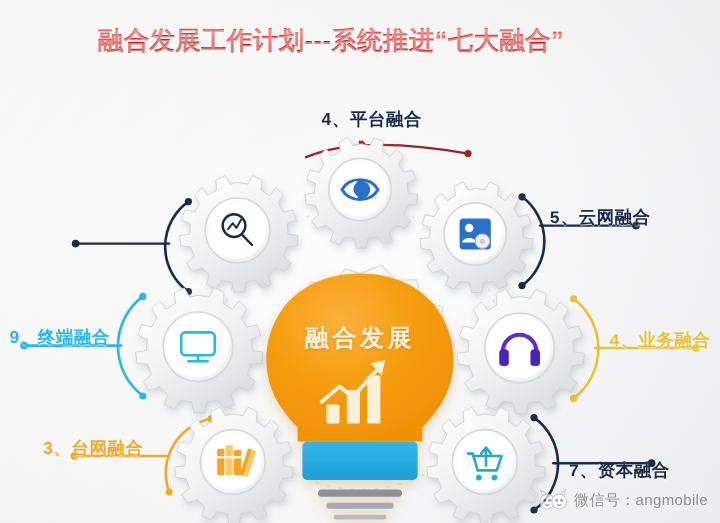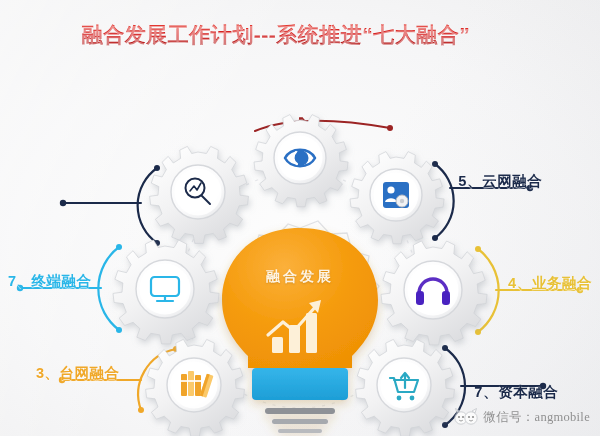--- a/index.html
+++ b/index.html
@@ -73,21 +73,21 @@
   .lab-right { text-align: left; font-family: Liberation Mono, monospace; }
 
   
   .bulb-txt {
     position: absolute;
     z-index: 22;
     left: 0;
     width: 600px;
     text-align: center;
     top: 268px;
-    font-size: 14px;
+    font-size: 20px;
     font-weight: bold;
     color: #fdf3e2;
     letter-spacing: 3px;
     text-shadow: 0 1px 2px rgba(150,90,0,0.35);
   }
 
   
   .watermark {
     position: absolute;
     right: 10px;
@@ -95,21 +95,21 @@
     display: flex;
     align-items: center;
     gap: 4px;
     z-index: 40;
     opacity: 0.72;
   }
   .watermark .wm-text {
     font-size: 12.5px;
     color: #6b6b6b;
     letter-spacing: 0.3px;
-    font-family: Liberation Serif, serif;
+    font-family: Liberation Sans, sans-serif;
   }
 </style>
 </head>
 <body>
 
 <div id="stage">
 
   <div class="title">融合发展工作计划---系统推进“七大融合”</div>
 
   <svg class="canvas" viewBox="0 0 600 436">
@@ -313,23 +313,24 @@
         <line x1="405" y1="388" x2="405" y2="374"></line>
         <path d="M401 378 L405 373 L409 378"></path>
       </g>
     </g>
   </svg>
 
   <div class="bulb-txt">融合发展</div>
 
   <div class="label lab-left" style="left:36px;  top:364px; color:#f0a829;">3、台网融合</div>
 
-  <div class="label lab-left" style="left:8px;   top:272px; color:#29b6e8;">7、终端融合</div>
-
-
+  <div class="label lab-left" style="left:8px;   top:272px; color:#29b6e8;">9、终端融合</div>
+
+
+  <div class="label" style="left:268px; top:90px;  color:#1b2a4a;">4、平台融合</div>
 
   <div class="label lab-right" style="left:458px; top:172px; color:#1b2a4a;">5、云网融合</div>
 
   <div class="label lab-right" style="left:508px; top:274px; color:#e8c136; left:auto; right:8px;">4、业务融合</div>
 
   <div class="label lab-right" style="left:474px; top:369px; color:#1b2a4a;margin-top:14px;">7、资本融合</div>
 
   <div class="watermark">
     <svg width="26" height="22" viewBox="0 0 26 22">
       <g fill="#ffffff" stroke="#b9bcc1" stroke-width="0.9">

